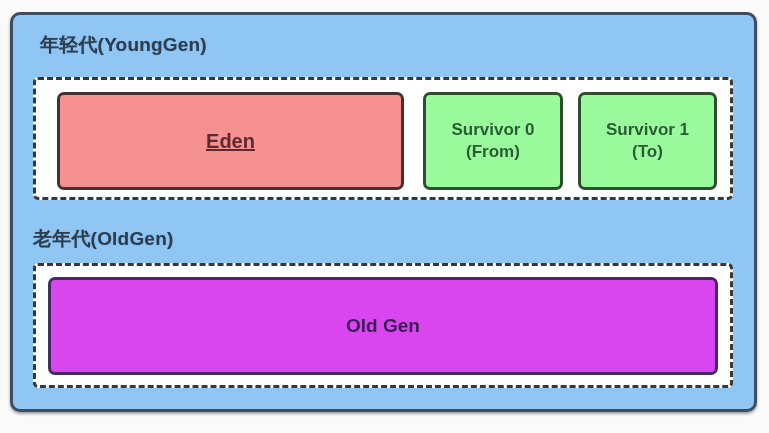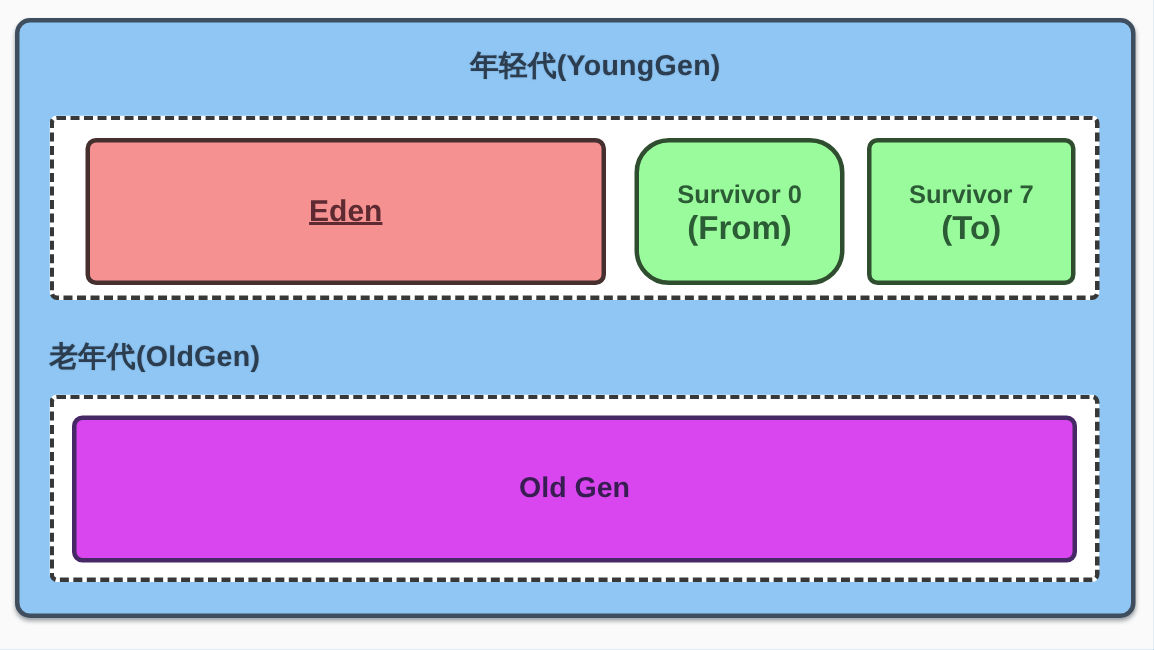--- a/index.html
+++ b/index.html
@@ -27,21 +27,21 @@
   .gen-label {
     color: #2b3d4f;
     font-size: 19px;
     font-weight: bold;
     letter-spacing: 0.2px;
     height: 24px;
     line-height: 24px;
     margin-left: 27px;
     text-shadow: 0 0 1px rgba(43,61,79,0.35);
   }
-  .label-young { margin-top: 0; text-align: center; }
+  .label-young { margin-top: 0; }
   .label-old   { margin-top: 27px; margin-left: 20px; }
   .dashed-zone {
     box-sizing: border-box;
     margin-left: 20px;
     width: 700px;
     background: #ffffff;
     border: 3px dashed #383838;
     border-radius: 5px;
     display: flex;
     align-items: flex-start;
@@ -61,37 +61,37 @@
     height: 98px;
     border-radius: 7px;
     display: flex;
     flex-direction: column;
     align-items: center;
     justify-content: center;
     font-weight: bold;
     text-align: center;
   }
   .region .region-name { font-size: 20px; line-height: 24px; }
-  .region .region-sub  { font-size: 22px; line-height: 22px; }
+  .region .region-sub  { font-size: 17px; line-height: 22px; }
   .region-eden {
     width: 347px;
     margin-right: 19px;
     background: #f69191;
     border: 3px solid #46302f;
     color: #5d2a31;
     text-decoration: underline;
   }
   .region-survivor {
     width: 140px;
     background: #99fb9b;
     border: 3px solid #2f4d2f;
     color: #2c5c35;
   }
   .region-survivor .region-name { font-size: 17px; line-height: 22px; }
-  .region-survivor-0 { margin-right: 15px; border-radius: 23px; }
+  .region-survivor-0 { margin-right: 15px; }
   .region-survivor-1 { width: 139px; }
   .region-old {
     width: 670px;
     background: #d946ef;
     border: 3px solid #452865;
     color: #371d52;
   }
   .region-old .region-name { font-size: 19px; }
 </style>
 </head>
@@ -103,21 +103,21 @@
 
   <div class="dashed-zone zone-young">
     <div class="region region-eden">
       <span class="region-name">Eden</span>
     </div>
     <div class="region region-survivor region-survivor-0">
       <span class="region-name">Survivor 0</span>
       <span class="region-sub">(From)</span>
     </div>
     <div class="region region-survivor region-survivor-1">
-      <span class="region-name">Survivor 7</span>
+      <span class="region-name">Survivor 1</span>
       <span class="region-sub">(To)</span>
     </div>
   </div>
 
   <div class="gen-label label-old">老年代(OldGen)</div>
 
   <div class="dashed-zone zone-old">
     <div class="region region-old">
       <span class="region-name">Old Gen</span>
     </div>

